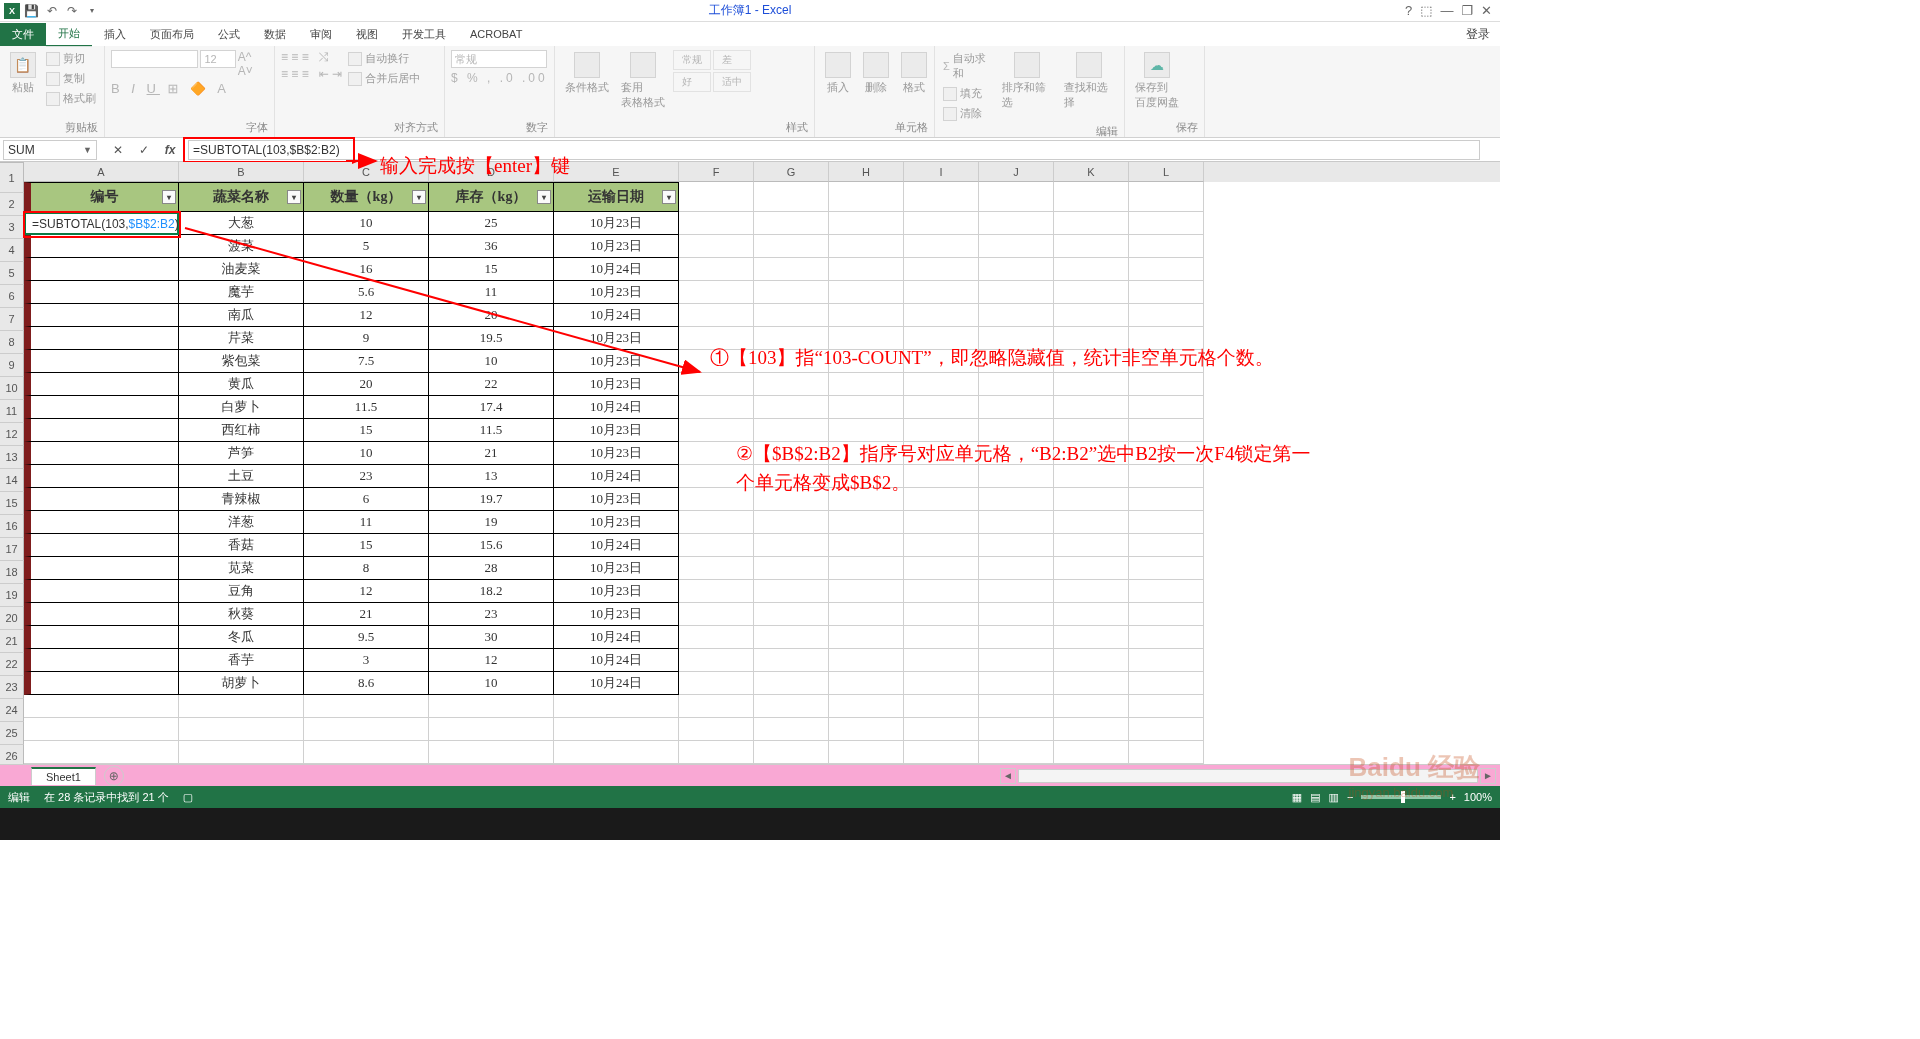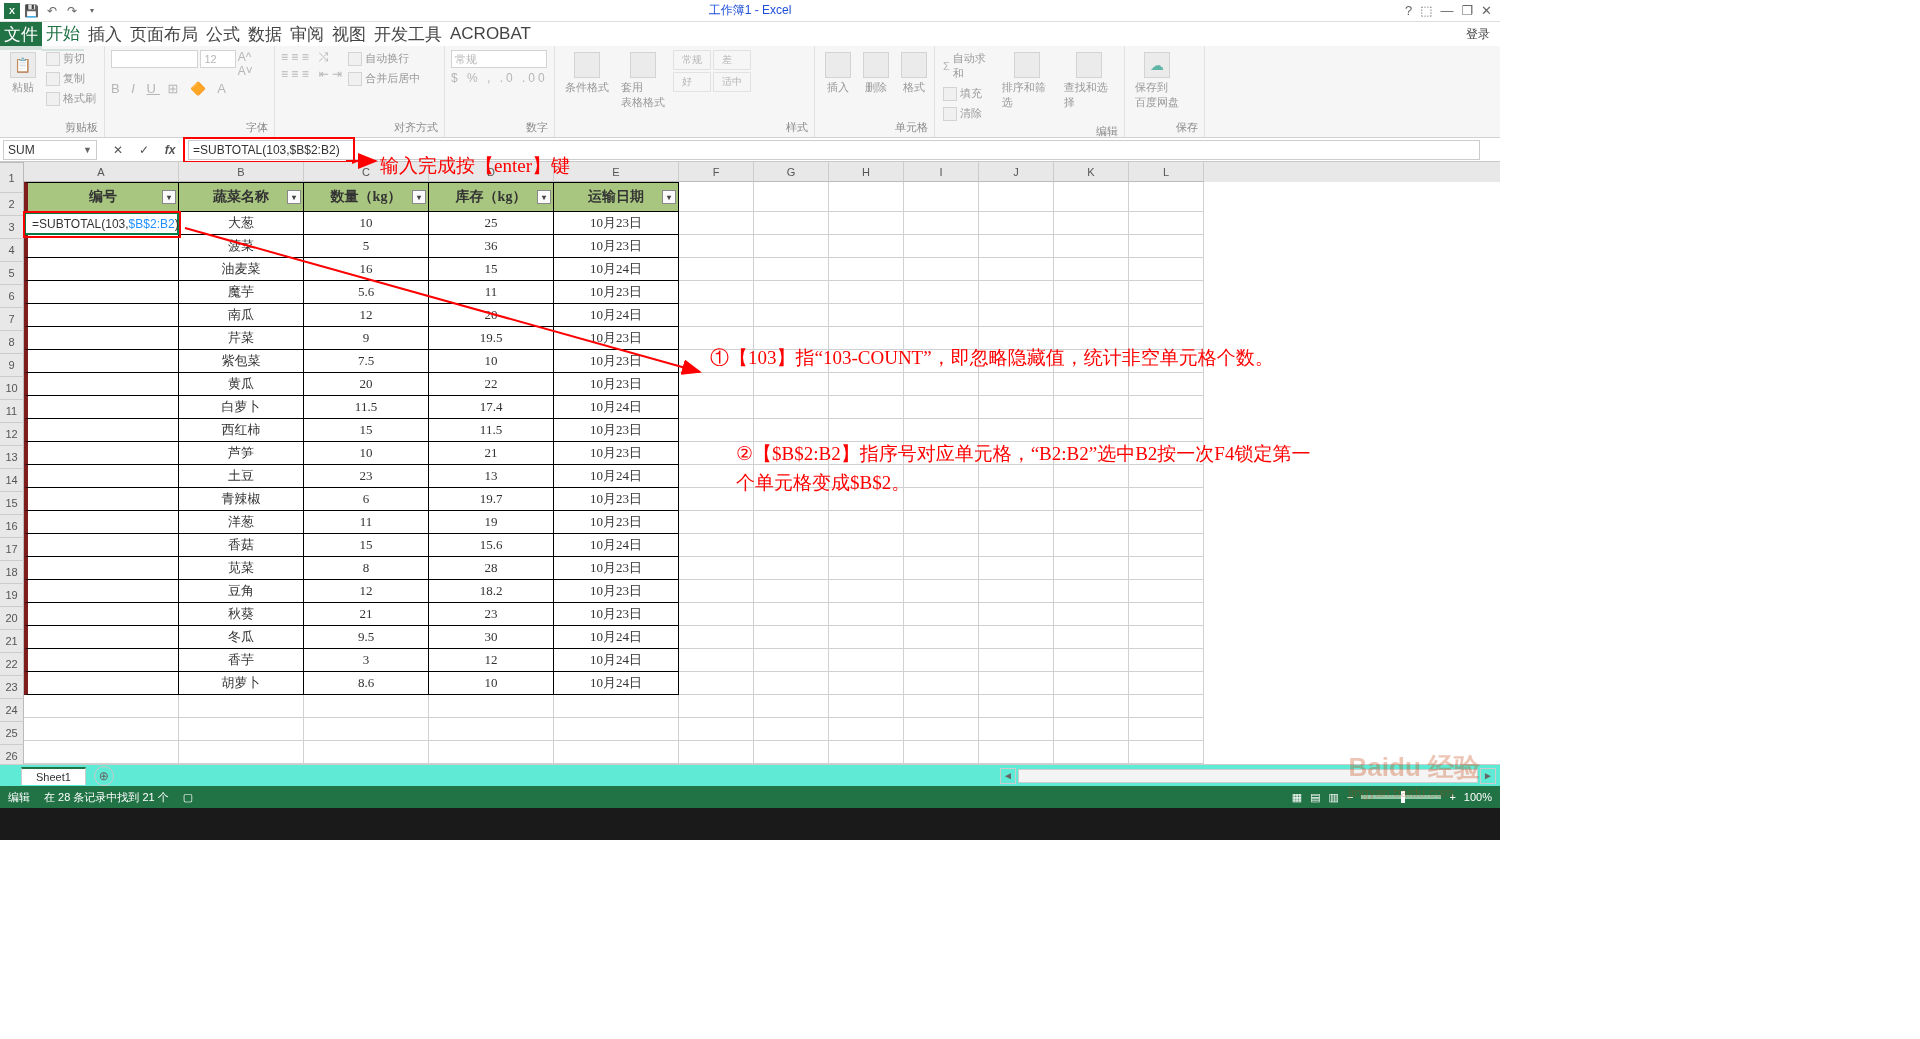--- a/index.html
+++ b/index.html
@@ -3,21 +3,21 @@
 <meta charset="utf-8">
 <style>
 *{box-sizing:border-box;margin:0;padding:0;font-family:"Microsoft YaHei","Segoe UI",sans-serif}
 body{background:#fff;font-size:12px;color:#333;overflow:hidden;width:1500px;height:840px;position:relative}
 .titlebar{height:22px;background:#fff;border-bottom:1px solid #ddd;display:flex;align-items:center;position:relative}
 .titlebar .qat{display:flex;align-items:center;gap:4px;padding:0 4px}
 .titlebar .qat div{width:16px;height:16px;display:flex;align-items:center;justify-content:center;color:#666}
 .titlebar .title{position:absolute;left:50%;transform:translateX(-50%);font-size:12px;color:#1d4ed8}
 .titlebar .wincontrols{margin-left:auto;display:flex;gap:8px;padding-right:8px;color:#666;font-size:13px}
 .ribbon-tabs{height:24px;display:flex;align-items:center;background:#fff}
-.ribbon-tabs .tab{padding:4px 4px;font-size:17px;color:#444;cursor:pointer}
+.ribbon-tabs .tab{padding:4px 12px;font-size:11px;color:#444;cursor:pointer}
 .ribbon-tabs .tab.file{background:#217346;color:#fff}
 .ribbon-tabs .tab.active{color:#217346;border-bottom:2px solid #217346}
 .ribbon-tabs .login{margin-left:auto;padding-right:10px;color:#444;font-size:12px}
 .ribbon{height:92px;background:#f5f5f5;border-bottom:1px solid #c9c9c9;display:flex;opacity:0.85}
 .rgroup{border-right:1px solid #ddd;display:flex;flex-direction:column;height:100%;padding:4px 6px 0 6px;position:relative}
 .rgroup .glabel{text-align:right;font-size:11px;color:#777;padding:2px 0;margin-top:auto}
 .rgroup .gbody{display:flex;align-items:flex-start;gap:4px;flex:1}
 .bigbtn{display:flex;flex-direction:column;align-items:center;gap:2px;padding:2px 4px;font-size:11px;color:#888}
 .bigbtn .icon{width:26px;height:26px;background:#e8e8e8;border:1px solid #ccc;display:flex;align-items:center;justify-content:center;color:#aaa;font-size:14px}
 .smallbtn{display:flex;align-items:center;gap:3px;font-size:11px;color:#888;padding:1px 2px}
@@ -39,33 +39,33 @@
 .rh.first{height:30px}
 .gridarea{flex:1;overflow:hidden}
 .colheaders{height:20px;display:flex;background:#e8e8e8}
 .ch{border-right:1px solid #ccc;border-bottom:1px solid #bbb;display:flex;align-items:center;justify-content:center;font-size:11px;color:#555}
 .gw-a{width:155px}.gw-bcde{width:125px}.gw-rest{width:75px}
 .gridbody{position:relative}
 .row{display:flex;height:23px}
 .row.hdr{height:30px}
 .cell{border-right:1px solid #d0d0d0;border-bottom:1px solid #d0d0d0;display:flex;align-items:center;justify-content:center;font-size:13px;font-family:"SimSun",serif;position:relative;padding:0 4px}
 .cell.tblborder{border-right:1px solid #000;border-bottom:1px solid #000}
-.cell.tblleft{border-left:4px solid #7f1d1d}
+.cell.tblleft{border-left:7px solid #7f1d1d}
 .cell.tbltop{border-top:1px solid #000}
 .cell.header{background:#a8c680;font-weight:bold;font-size:14px}
 .cell .filterbtn{position:absolute;right:2px;top:50%;transform:translateY(-50%);width:14px;height:14px;border:1px solid #888;background:#fafafa;display:flex;align-items:center;justify-content:center;font-size:8px;color:#444}
 .editing{border:2px solid #0a7a44!important;justify-content:space-between;padding-left:6px;font-family:"SimSun",monospace;font-size:12px}
 .editing-redbox{position:absolute;border:2px solid red;pointer-events:none}
 .formula-ref{color:#1e90ff}
 .annot{position:absolute;color:#f00;font-size:19px;font-family:"Microsoft YaHei";line-height:1.5}
 .annot.a1{left:380px;top:152px}
 .annot.a2{left:710px;top:344px;width:580px}
 .annot.a3{left:736px;top:440px;width:580px}
 svg.arrows{position:absolute;top:0;left:0;pointer-events:none}
-.sheet-tabs{height:22px;background:#5eead4;border-top:1px solid #ccc;display:flex;align-items:center;padding-left:21px}
+.sheet-tabs{height:22px;background:#f9a8d4;border-top:1px solid #ccc;display:flex;align-items:center;padding-left:31px}
 .sheet-tab{padding:2px 14px;border:1px solid #ccc;border-bottom:none;background:#fff;font-size:11px;border-top:2px solid #217346}
 .plussheet{width:20px;height:20px;border:1px solid #ccc;border-radius:50%;margin-left:8px;display:flex;align-items:center;justify-content:center;font-size:12px;color:#666}
 .sheet-scroll{margin-left:auto;display:flex;align-items:center;gap:2px;padding-right:4px}
 .sheet-scroll div{width:16px;height:16px;border:1px solid #ccc;display:flex;align-items:center;justify-content:center;font-size:10px;color:#666}
 .statusbar{height:22px;background:#217346;color:#fff;display:flex;align-items:center;font-size:11px;padding:0 8px;gap:14px}
 .statusbar .sbright{margin-left:auto;display:flex;align-items:center;gap:8px}
 .zoomslider{width:80px;height:4px;background:#8fc7a8;position:relative}
 .zoomslider::after{content:"";position:absolute;left:50%;top:-4px;width:4px;height:12px;background:#fff}
 .watermark{position:absolute;right:20px;bottom:40px;opacity:0.3;font-size:20px;color:#c2410c;pointer-events:none}
 .taskbar{height:34px;background:#1a1a1a;position:relative}

